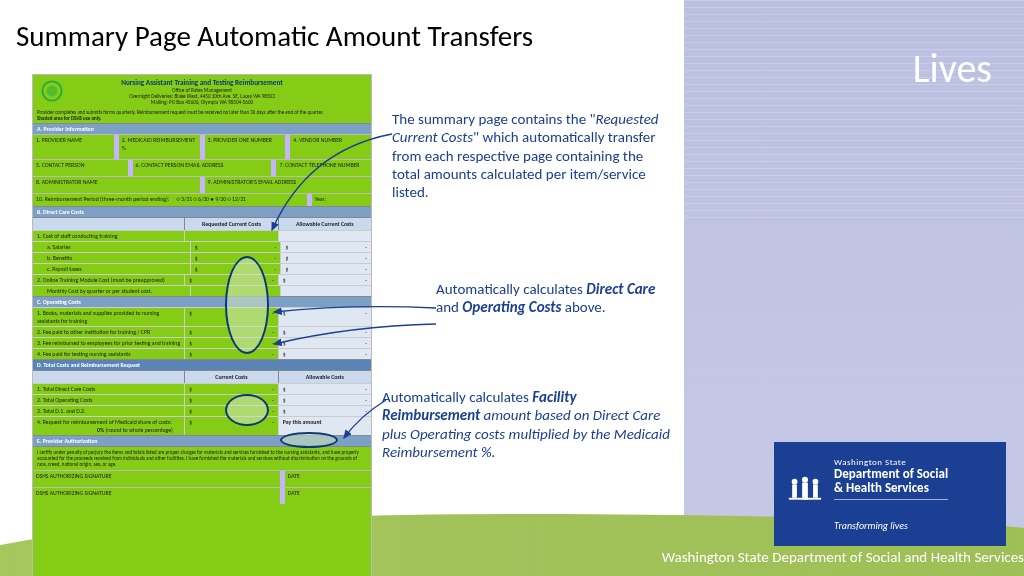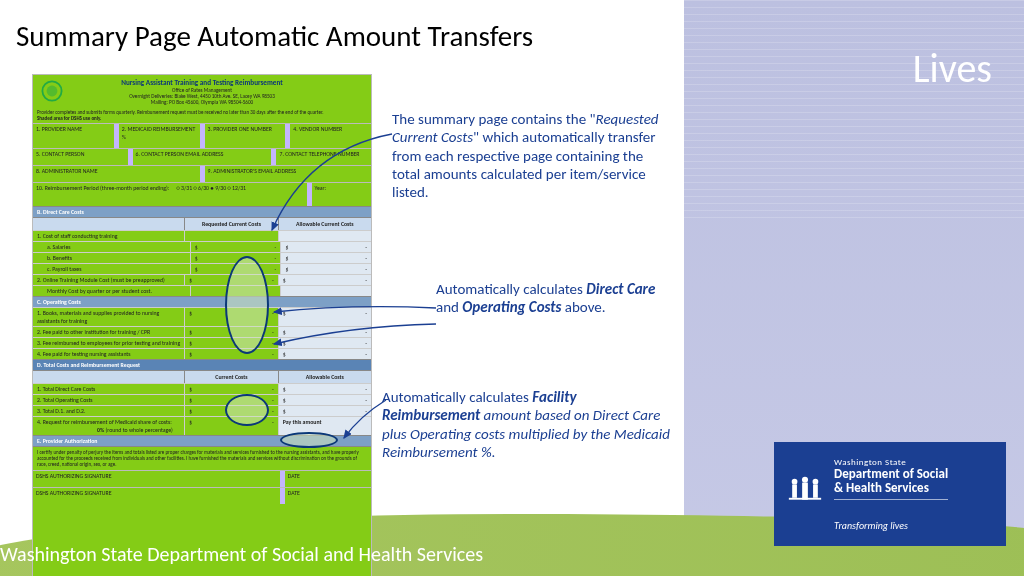--- a/index.html
+++ b/index.html
@@ -17,21 +17,21 @@
 
   .dshs-box { position: absolute; right: 18px; bottom: 30px; width: 232px; height: 104px; background: #1b3f92; color: #fff; padding: 10px 12px; display: flex; gap: 10px; align-items: center; }
   .dshs-logo { width: 38px; height: 38px; }
   .dshs-text small { font-size: 9px; display:block; letter-spacing: .5px; }
   .dshs-text .dept { font-size: 13px; font-weight: 600; line-height: 1.05; }
   .dshs-text .tag { border-top: 1px solid rgba(255,255,255,.6); margin-top: 4px; padding-top: 19px; font-size: 10px; font-style: italic; }
 
   .green-wave { position: absolute; left: -40px; right: -40px; bottom: -8px; height: 70px;
     background: linear-gradient(to right, #a6c65e, #9dbf56);
     border-top-left-radius: 90% 90px; border-top-right-radius: 90% 40px; }
-  .footer-text { position: absolute; bottom: 10px; left: 0; width: 1024px; text-align: left; color: #fff; font-size: 20px; z-index: 2; }
+  .footer-text { position: absolute; bottom: 10px; left: 0; width: 1024px; text-align: right; color: #fff; font-size: 15px; z-index: 2; }
 
   
   .form { position: absolute; top: 74px; left: 32px; width: 340px; height: 512px; background: #84cc16; border: 1px solid #bbb; font-size: 5.8px; color: #222; }
   .form-hdr { padding: 3px 6px 2px; text-align: center; }
   .form-hdr .t1 { font-size: 7.2px; font-weight: 700; color: #0b3878; }
   .form-hdr .t2, .form-hdr .t3 { font-size: 5.2px; }
   .form-seal { position: absolute; top: 4px; left: 5px; width: 28px; height: 24px; }
   .form-seal svg { width: 100%; height: 100%; }
   .form-note { padding: 2px 4px; font-size: 5px; }
   .form-note .shade { font-weight: 700; }
@@ -113,37 +113,38 @@
   <div class="form-hdr">
     <div class="t1">Nursing Assistant Training and Testing Reimbursement</div>
     <div class="t2">Office of Rates Management</div>
     <div class="t2">Overnight Deliveries: Blake West, 4450 10th Ave. SE, Lacey WA 98503</div>
     <div class="t3">Mailing: PO Box 45600, Olympia WA 98504-5600</div>
   </div>
   <div class="form-note">
     <span>Provider completes and submits forms quarterly. Reimbursement request must be received no later than 30 days after the end of the quarter.</span><br>
     <span class="shade">Shaded area for DSHS use only.</span>
   </div>
+  <div class="sec">A.  Provider Information</div>
   <div class="row">
       <div class="cell">1. PROVIDER NAME</div>
       <div class="cell">2. MEDICAID REIMBURSEMENT %</div>
       <div class="cell">3. PROVIDER ONE NUMBER</div>
       <div class="cell">4. VENDOR NUMBER</div>
     </div>
   <div class="row row2">
       <div class="cell">5. CONTACT PERSON</div>
       <div class="cell" style="flex:1.5">6. CONTACT PERSON EMAIL ADDRESS</div>
       <div class="cell">7. CONTACT TELEPHONE NUMBER</div>
     </div>
   <div class="row row2">
       <div class="cell">8. ADMINISTRATOR NAME</div>
       <div class="cell">9. ADMINISTRATOR'S EMAIL ADDRESS</div>
     </div>
   <div class="row">
-      <div class="cell" style="flex:3;padding-bottom:14px">
+      <div class="cell" style="flex:3;padding-bottom:3px">
       <span>10. Reimbursement Period (three-month period ending):</span>
       <span style="margin-left:6px">○ <span>3/31</span>  ○ <span>6/30</span>  ● <span>9/30</span>  ○ <span>12/31</span></span>
     </div>
       <div class="cell" style="flex:.6;padding-bottom:2px">Year:</div>
     </div>
 
   <div class="sec">B.  Direct Care Costs</div>
   <div class="costhdr">
       <div class="a"></div>
       <div class="b">Requested Current Costs</div>

